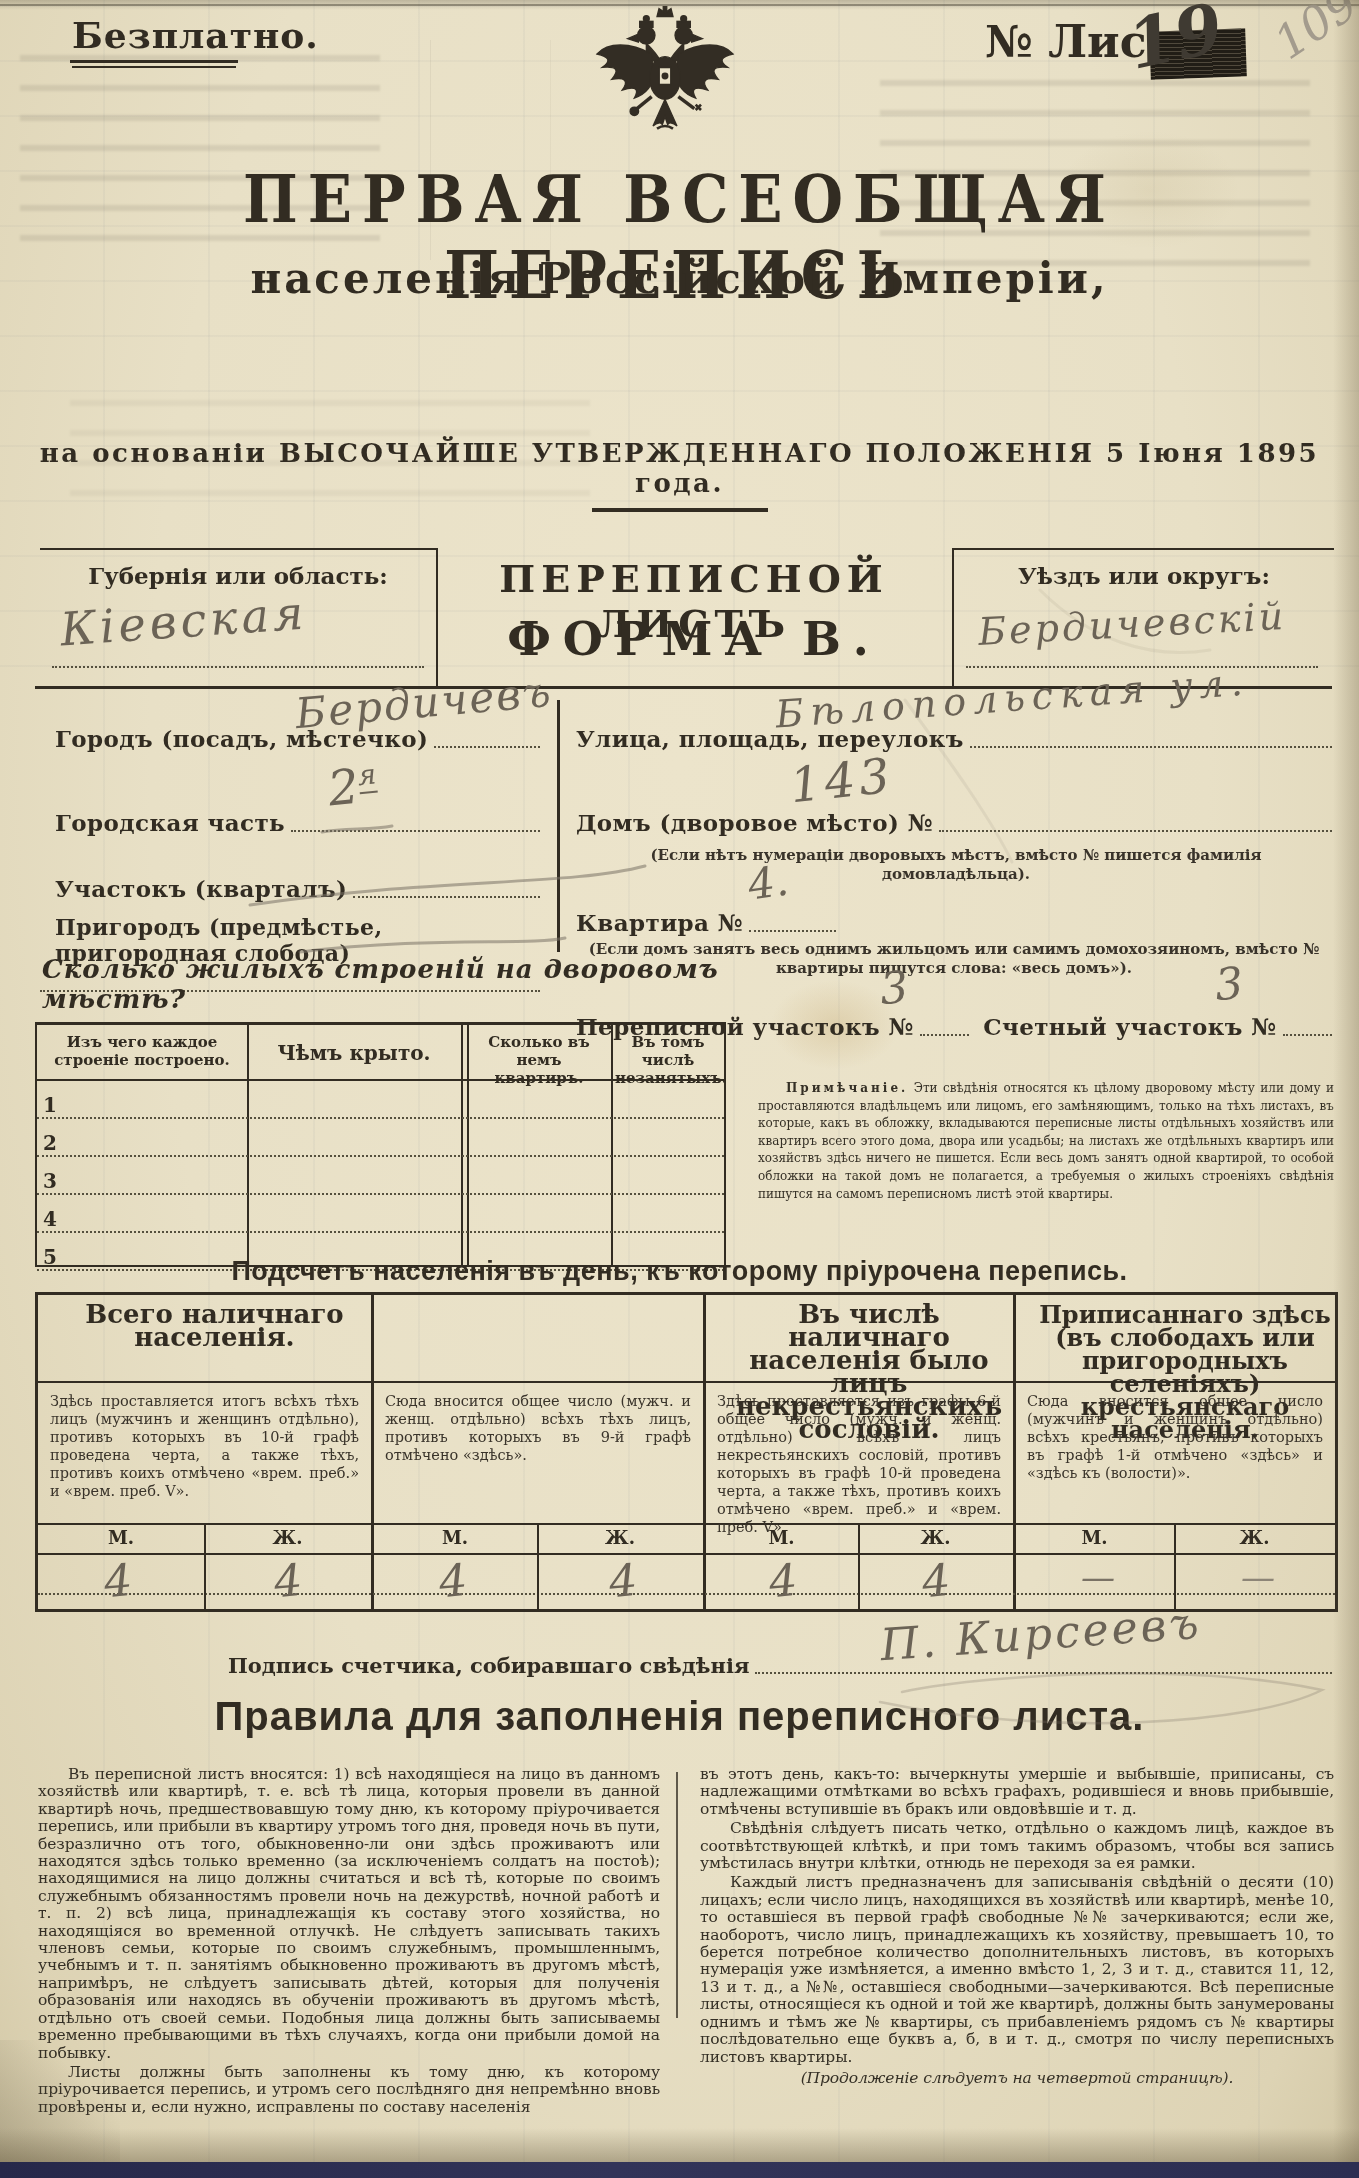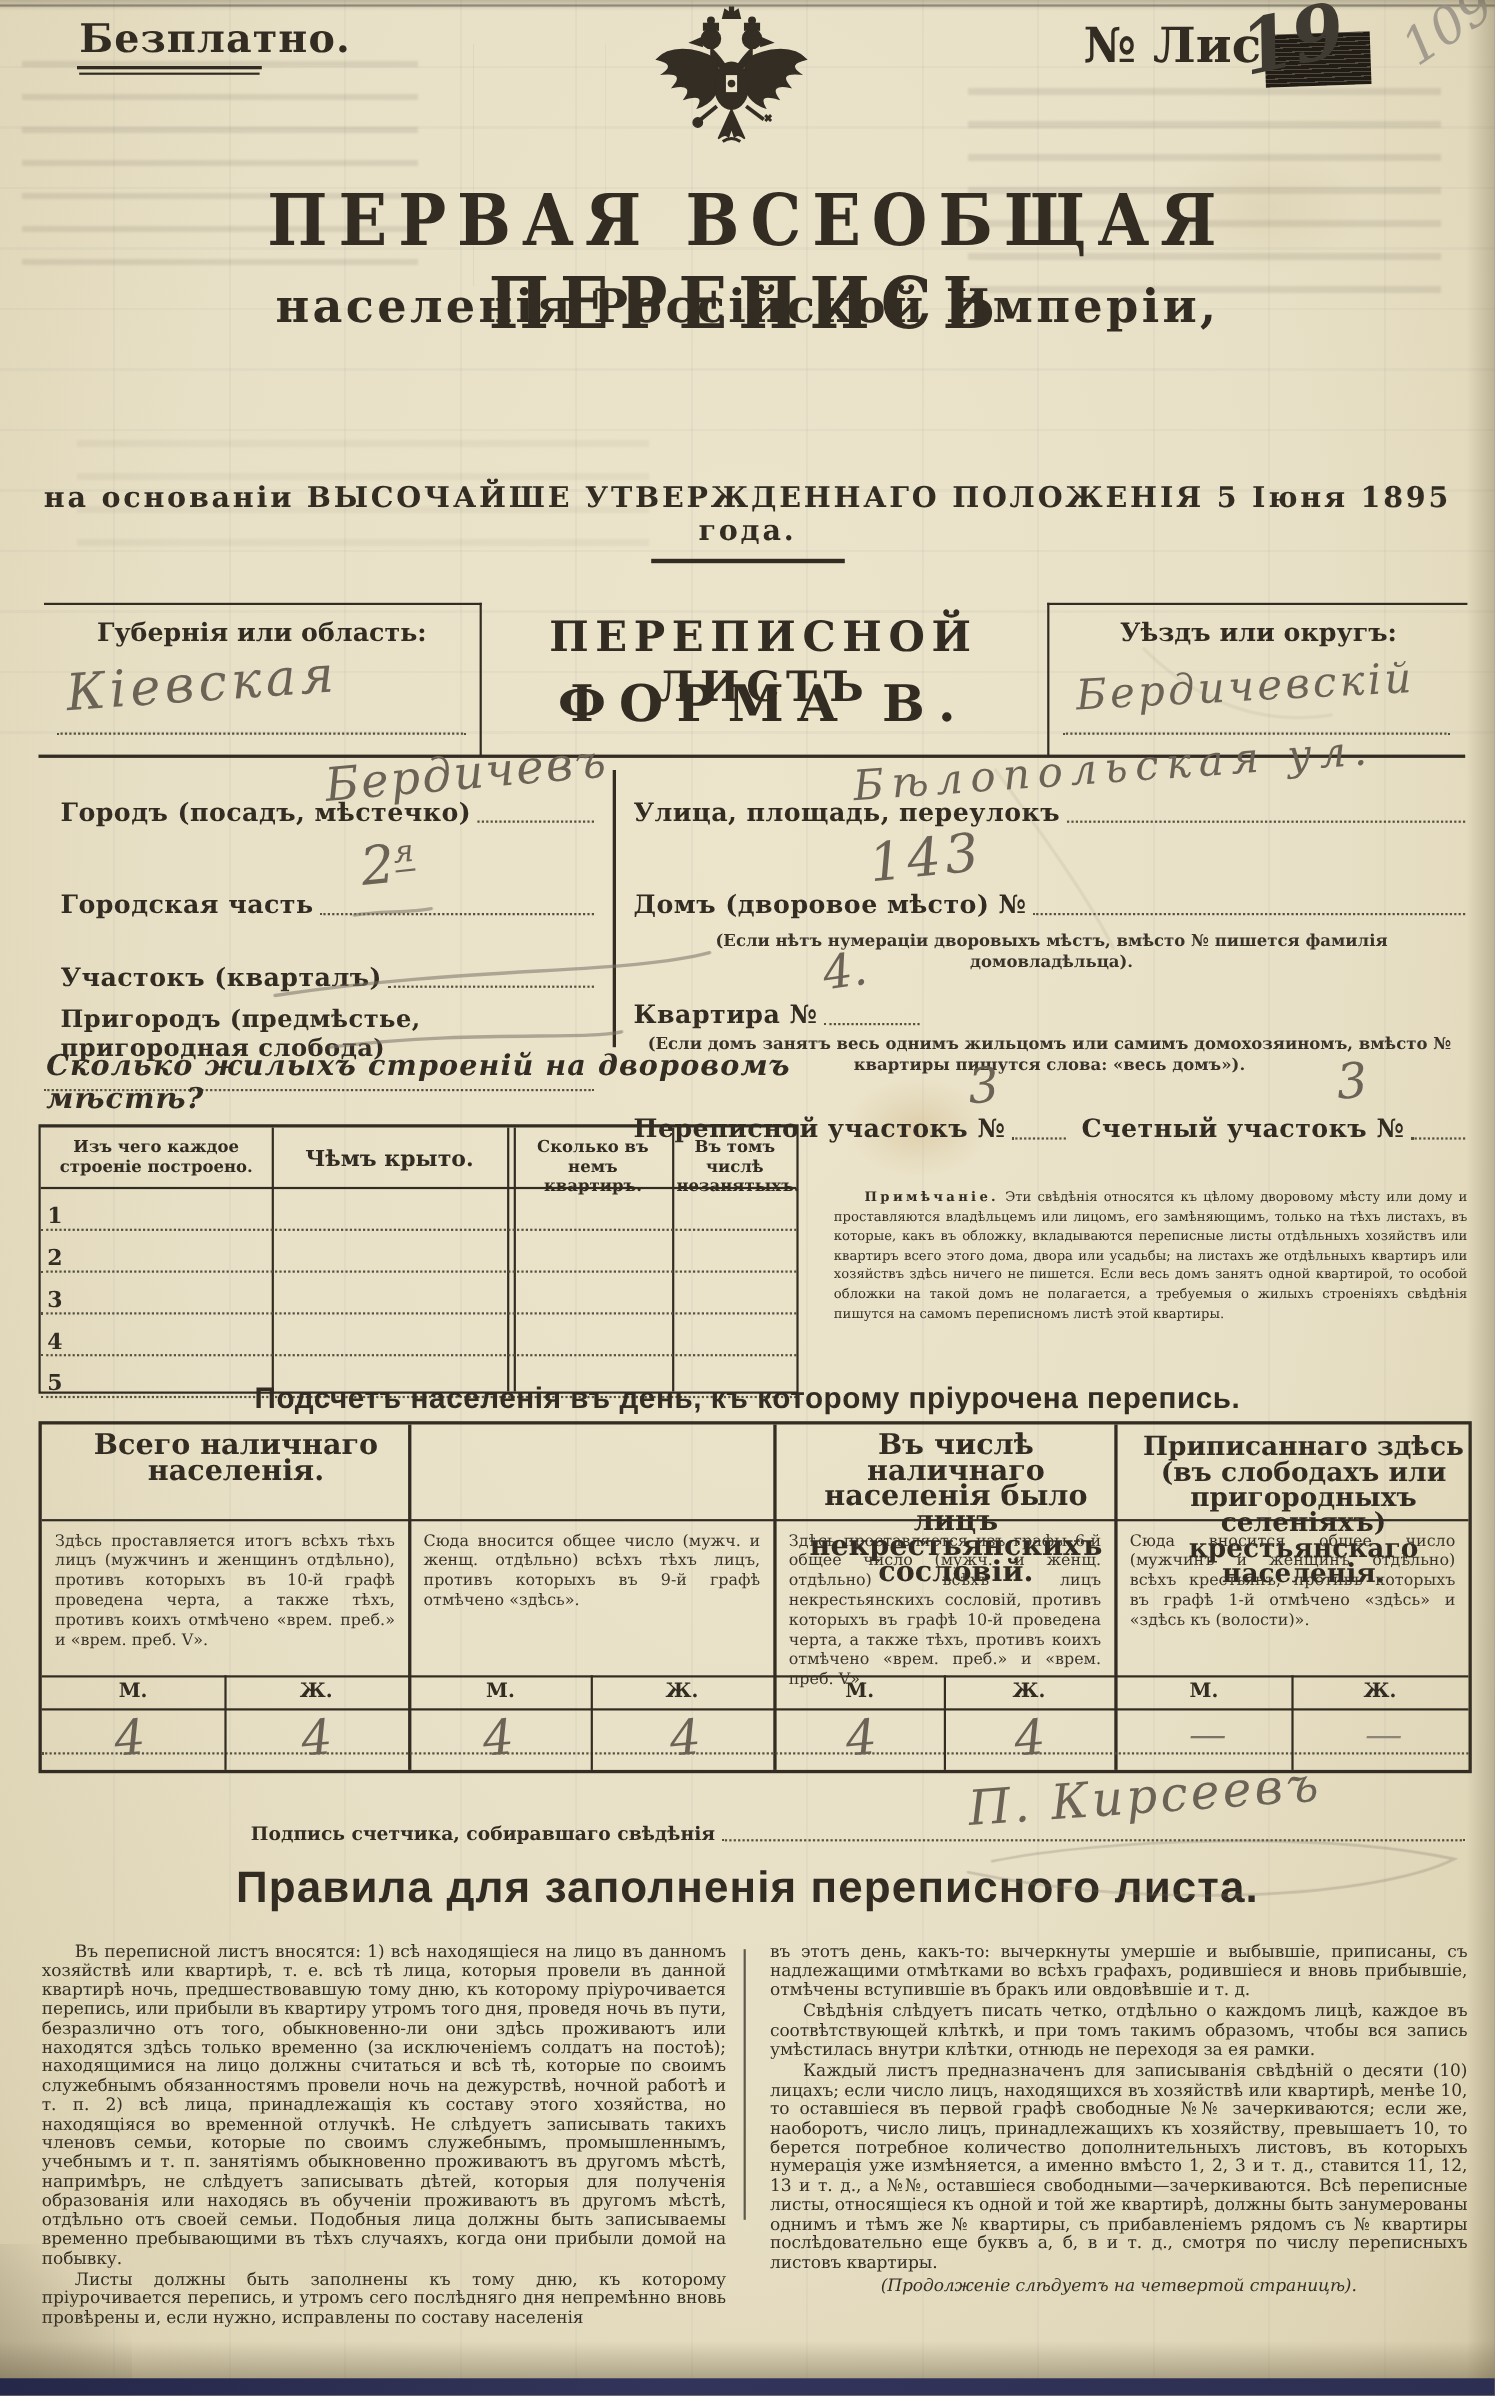--- a/index.html
+++ b/index.html
@@ -260,21 +260,21 @@
 
     <div class="abs cell-title" style="left:977px;top:0;width:320px;font-size:24px;">Приписаннаго здѣсь (въ слободахъ или пригородныхъ селеніяхъ) крестьянскаго населенія.</div>
     <div class="abs cell-desc" style="left:977px;top:88px;width:296px;">Сюда вносится общее число (мужчинъ и женщинъ отдѣльно) всѣхъ крестьянъ, противъ которыхъ въ графѣ 1-й отмѣчено «здѣсь» и «здѣсь къ (волости)».</div>
     <div class="abs mzh" style="left:977px;top:229px;width:159px;">М.</div>
     <div class="abs mzh" style="left:1136px;top:229px;width:161px;">Ж.</div>
     <div class="abs hw" style="left:1010px;top:262px;width:100px;font-size:34px;text-align:center;color:#7a7265;">—</div>
     <div class="abs hw" style="left:1170px;top:262px;width:100px;font-size:34px;text-align:center;color:#8d8577;">—</div>
   </div>
 
   <div class="abs row" style="left:228px;top:1642px;width:1104px;height:36px;">
-    <span style="font-size:17px;font-weight:600;text-align:right;">Подпись счетчика, собиравшаго свѣдѣнія</span>
+    <span style="font-size:21px;font-weight:600;text-align:right;">Подпись счетчика, собиравшаго свѣдѣнія</span>
     <span class="fill"></span>
   </div>
   <div class="abs hw" style="left:880px;top:1608px;font-size:44px;transform:rotate(-4deg);letter-spacing:3px;">П. Кирсеевъ</div>
 
   <div class="abs center sans" style="left:0;top:1694px;width:1359px;font-size:40px;font-weight:700;letter-spacing:1px;">Правила для заполненія переписного листа.</div>
 
   <div class="abs" style="left:676px;top:1772px;width:1.5px;height:246px;background:rgba(50,44,34,.75);"></div>
 
   <div class="abs" style="left:38px;top:1766px;width:622px;">
     <p class="rules-p indent">Въ переписной листъ вносятся: 1) всѣ находящіеся на лицо въ данномъ хозяйствѣ или квартирѣ, т. е. всѣ тѣ лица, которыя провели въ данной квартирѣ ночь, предшествовавшую тому дню, къ которому пріурочивается перепись, или прибыли въ квартиру утромъ того дня, проведя ночь въ пути, безразлично отъ того, обыкновенно-ли они здѣсь проживаютъ или находятся здѣсь только временно (за исключеніемъ солдатъ на постоѣ); находящимися на лицо должны считаться и всѣ тѣ, которые по своимъ служебнымъ обязанностямъ провели ночь на дежурствѣ, ночной работѣ и т. п. 2) всѣ лица, принадлежащія къ составу этого хозяйства, но находящіяся во временной отлучкѣ. Не слѣдуетъ записывать такихъ членовъ семьи, которые по своимъ служебнымъ, промышленнымъ, учебнымъ и т. п. занятіямъ обыкновенно проживаютъ въ другомъ мѣстѣ, напримѣръ, не слѣдуетъ записывать дѣтей, которыя для полученія образованія или находясь въ обученіи проживаютъ въ другомъ мѣстѣ, отдѣльно отъ своей семьи. Подобныя лица должны быть записываемы временно пребывающими въ тѣхъ случаяхъ, когда они прибыли домой на побывку.</p>

